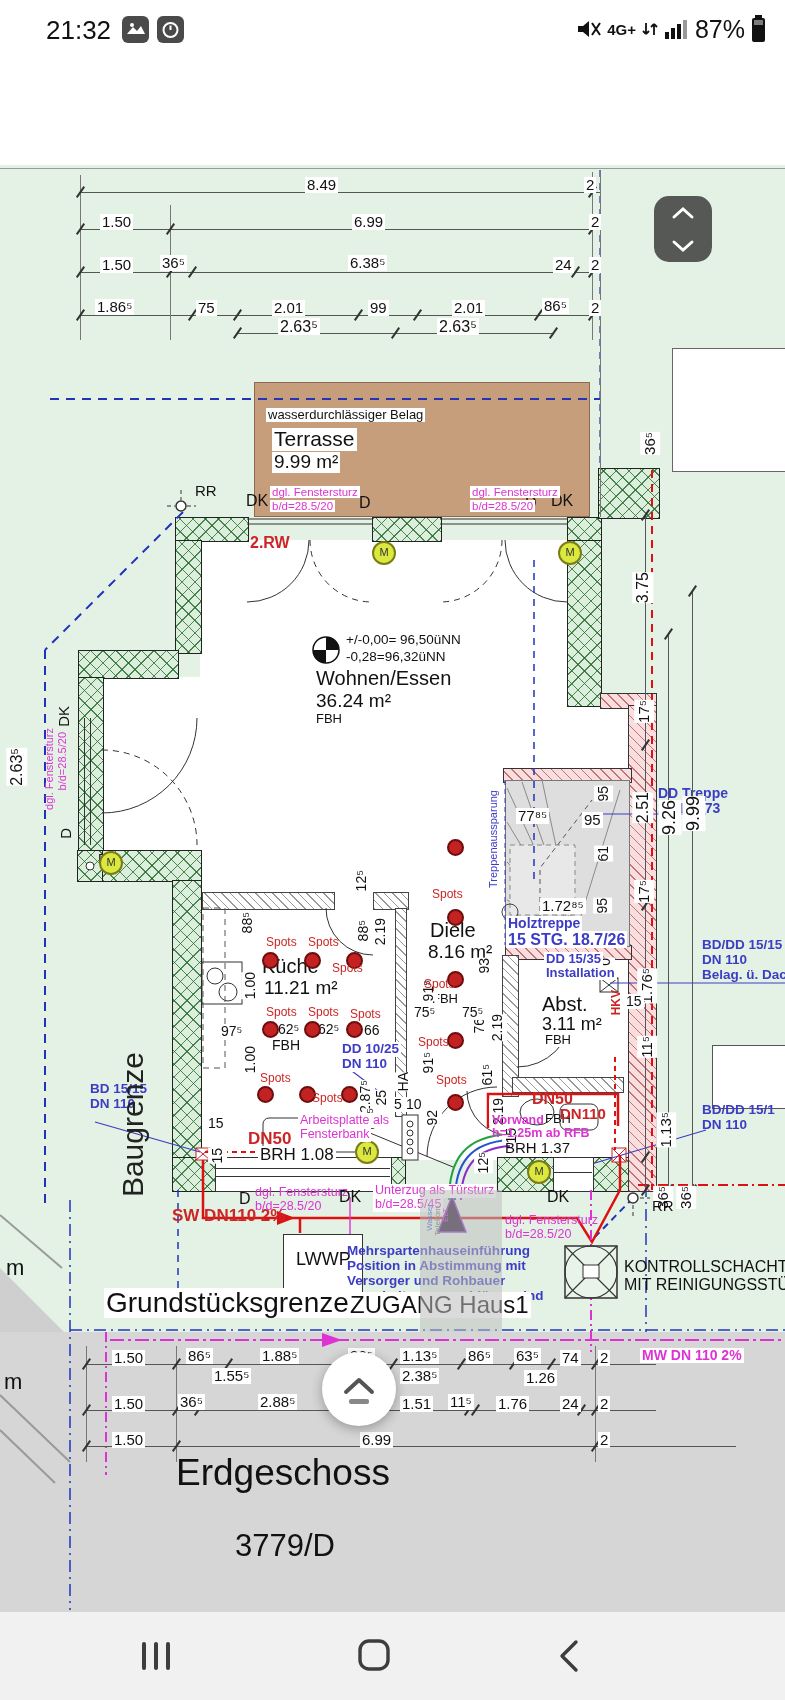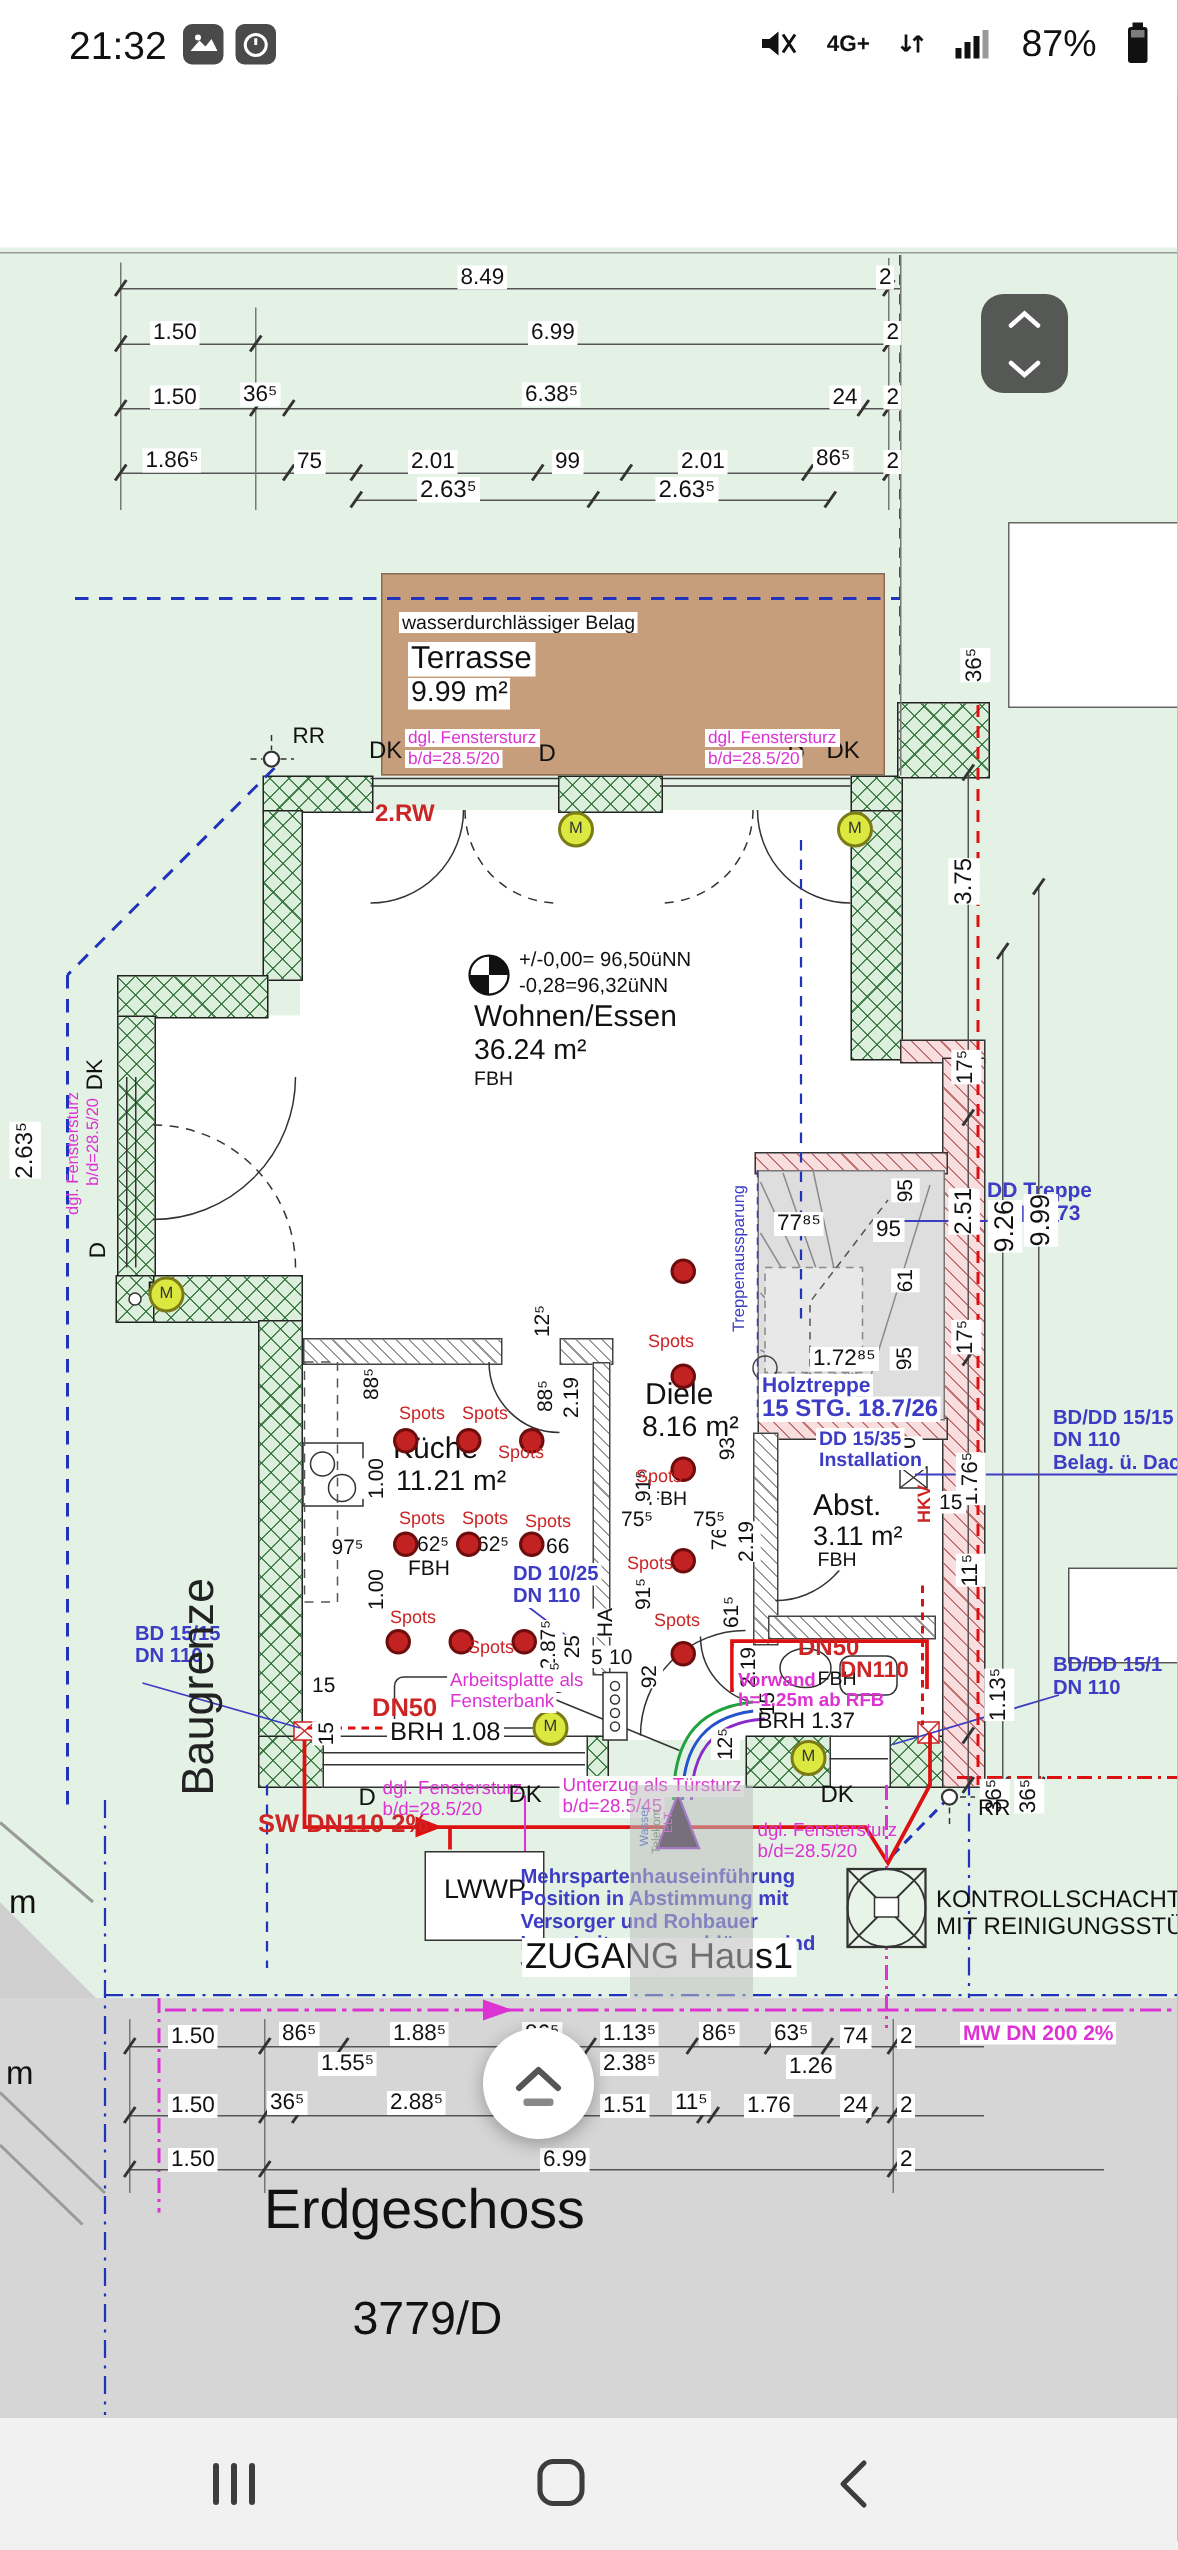--- a/index.html
+++ b/index.html
@@ -3,21 +3,21 @@
 <meta charset="utf-8">
 <style>
   html,body{margin:0;padding:0;background:#888;}
   #screen{position:relative;width:785px;height:1700px;background:#fff;overflow:hidden;
     font-family:"Liberation Sans","DejaVu Sans",sans-serif;color:#111;}
   .a{position:absolute;}
   
   #statusbar{position:absolute;left:0;top:0;width:785px;height:62px;background:#fff;z-index:50;}
   #appbar{position:absolute;left:0;top:62px;width:785px;height:103px;background:#fff;z-index:50;}
   .sb-time{position:absolute;left:46px;top:15px;font-size:26px;color:#111;}
-  .sb-right{position:absolute;right:18px;top:14px;display:flex;align-items:center;gap:19px;}
+  .sb-right{position:absolute;right:18px;top:14px;display:flex;align-items:center;gap:5px;}
   .sb-pct{font-size:25px;color:#111;}
   .notif-ic{width:27px;height:27px;border-radius:6px;background:#4a4a4a;position:relative;}
   #ab-title{position:absolute;left:114px;top:84px;font-size:38px;font-weight:500;color:#1a1a1a;letter-spacing:-.5px;}
   .ab-ic{position:absolute;top:88px;width:44px;height:44px;cursor:pointer;}
   
   #plan{position:absolute;left:0;top:0;width:785px;height:1700px;}
   .plan-bg{position:absolute;left:0;top:165px;width:785px;height:1167px;background:#e4f2e5;}
   .gray-band{position:absolute;left:0;top:1332px;width:785px;height:280px;background:#d6d6d6;}
   .lbl{position:absolute;background:#fff;padding:0 2px;font-size:14px;line-height:1.08;white-space:nowrap;color:#111;}
   .nobg{background:transparent;}
@@ -458,22 +458,23 @@
     <span class="lbl blu nobg" style="left:345px;top:1289px;font-size:13.5px;font-weight:bold">Lage Leitungsanschlüsse sind</span>
     <span class="lbl blu nobg" style="left:345px;top:1304px;font-size:13.5px;font-weight:bold">vor Ort zu lokalisieren</span>
     <span class="lbl v nobg" style="left:424px;top:1204px;font-size:8px;color:#2553cc">Wasser</span>
     <span class="lbl v nobg" style="left:432px;top:1206px;font-size:8px;color:#557755">Telekom</span>
     <span class="lbl v nobg" style="left:440px;top:1208px;font-size:8px;color:#cc22cc">ELT</span>
 
     <span class="lbl nobg" style="left:622px;top:1258px;font-size:16px">KONTROLLSCHACHT</span>
     <span class="lbl nobg" style="left:622px;top:1276px;font-size:16px">MIT REINIGUNGSSTÜCK</span>
 
     <span class="lbl v nobg" style="left:115px;top:1052px;font-size:30px;color:#222">Baugrenze</span>
+    <span class="lbl" style="left:104px;top:1288px;font-size:28px">Grundstücksgrenze</span>
     <span class="lbl" style="left:348px;top:1292px;font-size:24px">ZUGANG Haus1</span>
-    <span class="lbl mag" style="left:640px;top:1348px;font-size:14px;font-weight:bold">MW DN 200 2%</span>
+    <span class="lbl mag" style="left:640px;top:1348px;font-size:14px;font-weight:bold">MW DN 110 2%</span>
     <span class="lbl nobg" style="left:4px;top:1256px;font-size:22px">m</span>
     <span class="lbl nobg" style="left:2px;top:1370px;font-size:22px">m</span>
 
     <div class="a" style="left:420px;top:1190px;width:82px;height:142px;background:rgba(190,190,190,.55)"></div>
 
     <div class="hl" style="left:86px;top:1364px;width:570px"></div>
     <div class="hl" style="left:86px;top:1410px;width:570px"></div>
     <div class="hl" style="left:86px;top:1446px;width:650px"></div>
     <div class="vl" style="left:86px;top:1346px;height:116px"></div>
       <div class="vl" style="left:176px;top:1346px;height:116px"></div>

